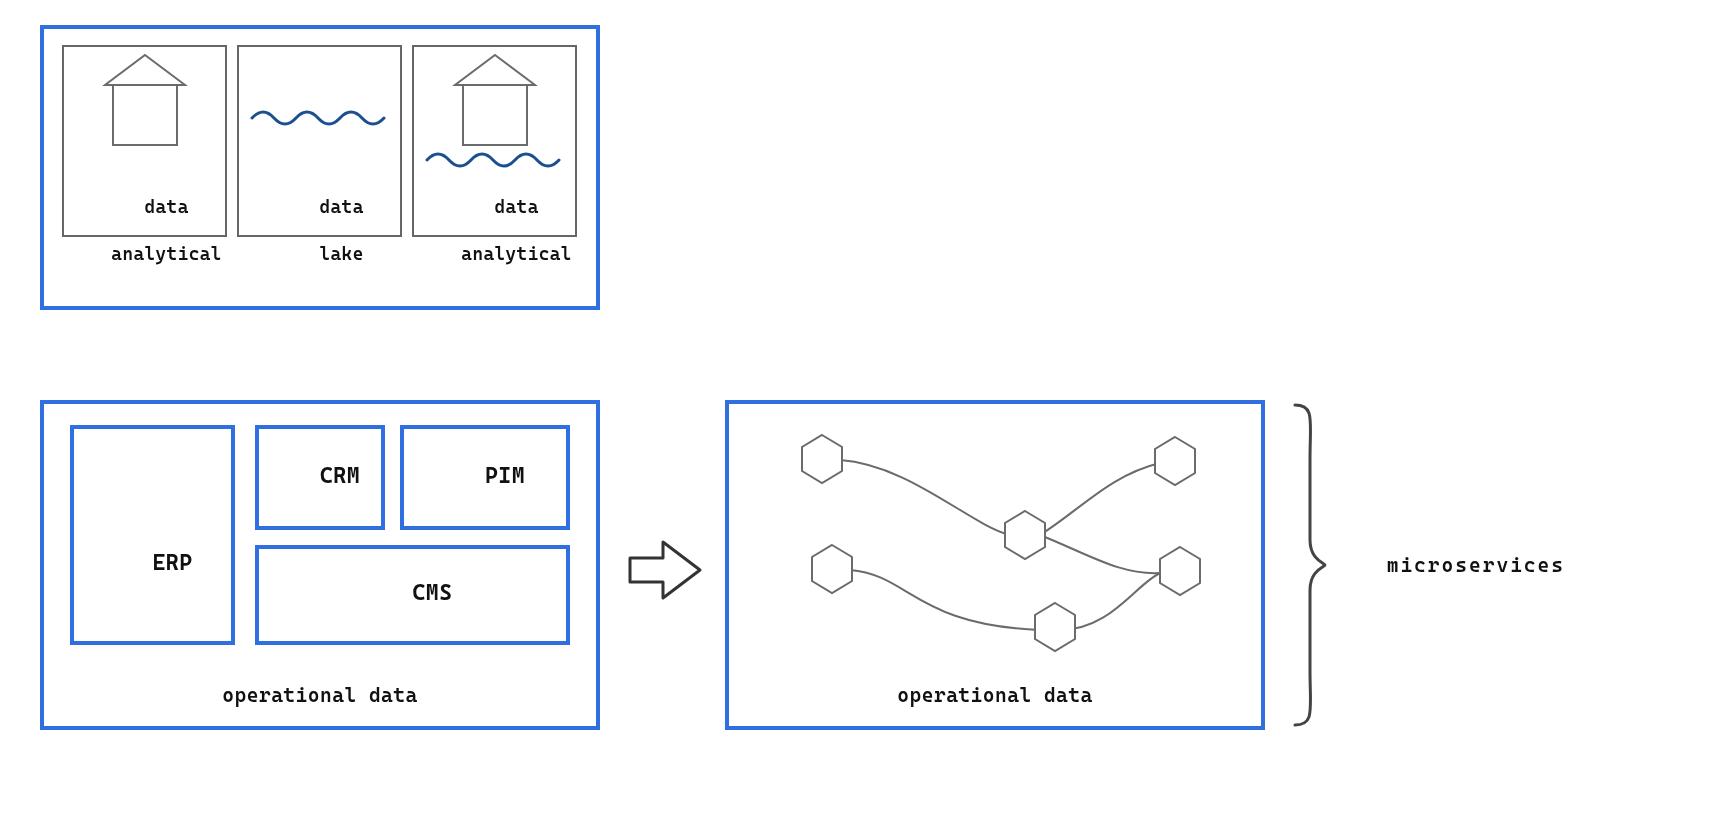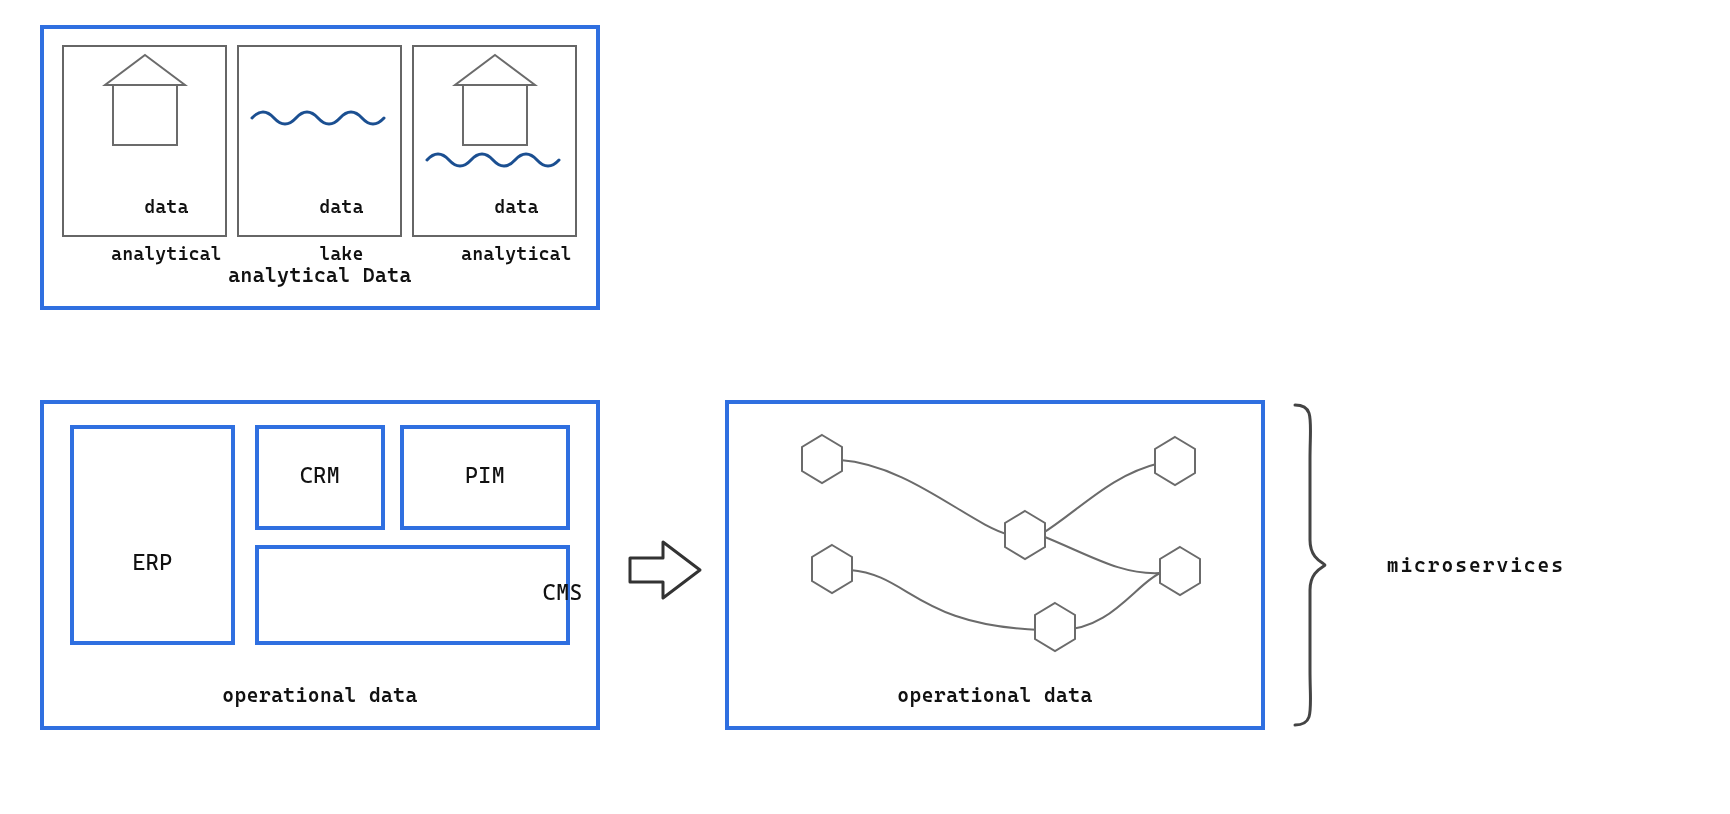--- a/index.html
+++ b/index.html
@@ -26,21 +26,21 @@
     border: 2px solid #666;
     background: #fff;
     box-sizing: border-box;
   }
   .label {
     position: absolute;
     text-align: center;
     letter-spacing: 0.5px;
     white-space: pre;
   }
-  .big-label { font-size: 22px; font-weight: 400; }
+  .big-label { font-size: 22px; font-weight: 700; padding-left: 20px; }
   .mid-label { font-size: 20px; font-weight: 600; }
   .small-label { font-size: 18px; font-weight: 600; line-height: 1.3; }
   svg.icon { position: absolute; overflow: visible; }
 </style>
 </head>
 <body>
 
 <div class="canvas">
 
   <div class="box-blue" style="left:40px; top:25px; width:560px; height:285px;"></div>
@@ -70,35 +70,34 @@
     <rect x="18" y="30" width="64" height="60" fill="none" stroke="#6b6b6b" stroke-width="2"></rect>
   </svg>
   <svg class="icon" style="left:427px; top:150px; width:135px; height:20px;" viewBox="0 0 135 20">
     <path d="M0 10 Q11 -2 22 10 T44 10 T66 10 T88 10 T110 10 T132 10" fill="none" stroke="#1b4f91" stroke-width="3" stroke-linecap="round"></path>
   </svg>
   <div class="label small-label" style="left:412px; top:172px; width:165px;">
     <span>data</span><br>
     <span>analytical</span>
   </div>
 
-  <div class="label mid-label" style="left:40px; top:263px; width:560px;">analytical Data</div>
 
   <div class="box-blue" style="left:40px; top:400px; width:560px; height:330px;"></div>
 
   <div class="box-blue" style="left:70px; top:425px; width:165px; height:220px;"></div>
   <div class="label big-label" style="left:70px; top:550px; width:165px;">ERP</div>
 
   <div class="box-blue" style="left:255px; top:425px; width:130px; height:105px;"></div>
   <div class="label big-label" style="left:255px; top:463px; width:130px;">CRM</div>
 
   <div class="box-blue" style="left:400px; top:425px; width:170px; height:105px;"></div>
   <div class="label big-label" style="left:400px; top:463px; width:170px;">PIM</div>
 
   <div class="box-blue" style="left:255px; top:545px; width:315px; height:100px;"></div>
-  <div class="label big-label" style="left:268px; top:580px; width:315px;text-align:right;">CMS</div>
+  <div class="label big-label" style="left:255px; top:580px; width:315px;">CMS</div>
 
   <div class="label mid-label" style="left:40px; top:683px; width:560px;">operational data</div>
 
   <svg class="icon" style="left:625px; top:530px; width:80px; height:80px;" viewBox="0 0 80 80">
     <path d="M5 28 L38 28 L38 12 L75 40 L38 68 L38 52 L5 52 Z" fill="#fff" stroke="#333" stroke-width="3" stroke-linejoin="round"></path>
   </svg>
 
   <div class="box-blue" style="left:725px; top:400px; width:540px; height:330px;"></div>
 
   <svg class="icon" style="left:740px; top:415px; width:510px; height:260px;" viewBox="0 0 510 260">

